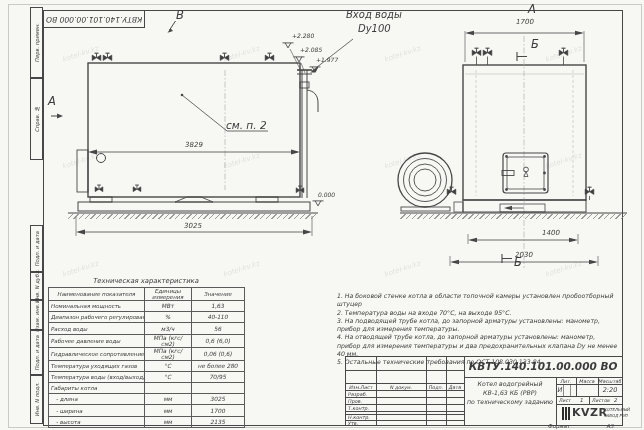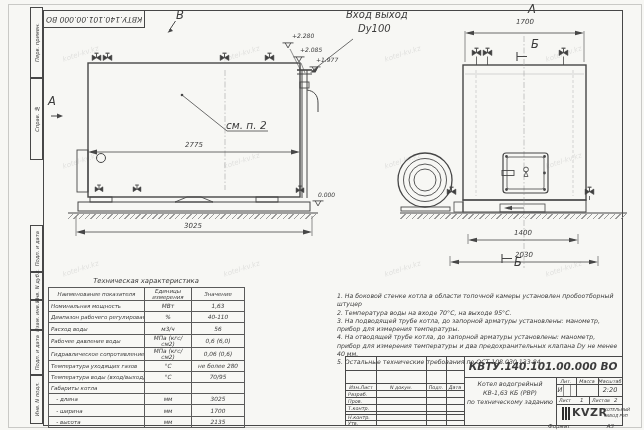--- a/index.html
+++ b/index.html
@@ -165,28 +165,28 @@
   <div class="t" style="left:176px;top:10px;font-size:11.5px">В</div>
   <svg width="12" height="14" viewBox="0 0 12 14" style="left:166px;top:20px">
     <line x1="9.5" y1="1" x2="3.5" y2="10" stroke="#474747" stroke-width="1"></line>
     <polygon points="1.5,12.8 7,11 4.5,8.2" fill="#474747"></polygon>
   </svg>
   <div class="t" style="left:48px;top:96px;font-size:11.5px">А</div>
   <svg width="14" height="8" viewBox="0 0 14 8" style="left:50px;top:112px">
     <line x1="1" y1="4" x2="9" y2="4" stroke="#474747" stroke-width="1"></line>
     <polygon points="13,4 7,1.6 7,6.4" fill="#474747"></polygon>
   </svg>
-  <div class="t" style="left:346px;top:10px;font-size:10px">Вход выход</div>
+  <div class="t" style="left:346px;top:10px;font-size:10px">Вход воды</div>
   <div class="t" style="left:358px;top:24px;font-size:10px">Dy100</div>
   <div class="t" style="left:292px;top:33px;font-size:6px">+2.280</div>
   <div class="t" style="left:300px;top:47px;font-size:6px">+2.085</div>
   <div class="t" style="left:316px;top:57px;font-size:6px">+1.977</div>
   <div class="t" style="left:318px;top:192px;font-size:6px">0.000</div>
   <div class="t" style="left:226px;top:120px;font-size:10.5px">см. п. 2</div>
-  <div class="t c" style="left:134px;top:142px;width:120px;font-size:7px">2775</div>
+  <div class="t c" style="left:134px;top:142px;width:120px;font-size:7px">3829</div>
   <div class="t c" style="left:128px;top:223px;width:130px;font-size:7px">3025</div>
 
   <svg width="232" height="250" viewBox="0 0 232 250" style="left:398px;top:28px">
     <g stroke="#474747" fill="none">
       <rect x="65" y="37" width="123" height="135" stroke-width="1.4"></rect>
       <line x1="78" y1="42" x2="78" y2="168" stroke="#bdbdbd" stroke-width="0.6" stroke-dasharray="3 2"></line>
       <line x1="175" y1="42" x2="175" y2="168" stroke="#bdbdbd" stroke-width="0.6" stroke-dasharray="3 2"></line>
       <line x1="67" y1="46" x2="186" y2="46" stroke="#bdbdbd" stroke-width="0.6"></line>
       <line x1="126" y1="8" x2="126" y2="240" stroke="#b0b0b0" stroke-width="0.7" stroke-dasharray="6 2 1.5 2"></line>
       <line x1="78.5" y1="28.5" x2="78.5" y2="37" stroke-width="0.8"></line>
@@ -256,21 +256,21 @@
     <use href="#valve" x="160" y="19" width="11" height="10"></use>
     <use href="#valve" x="48" y="158" width="11" height="10"></use>
     <use href="#valve" x="186" y="158" width="11" height="10"></use>
   </svg>
   <div class="hatch" style="left:400px;top:214px;width:226px"></div>
 
   <div class="t" style="left:528px;top:4px;font-size:11.5px">А</div>
   <div class="t c" style="left:478px;top:19px;width:94px;font-size:7px">1700</div>
   <div class="t" style="left:531px;top:39px;font-size:11.5px">Б</div>
   <div class="t" style="left:514px;top:257px;font-size:11.5px">Б</div>
-  <div class="t c" style="left:468px;top:230px;width:110px;font-size:7px">1400</div>
+  <div class="t c" style="left:496px;top:230px;width:110px;font-size:7px">1400</div>
   <div class="t c" style="left:450px;top:252px;width:148px;font-size:7px">2030</div>
 
   <div class="ttitle">Техническая характеристика</div>
   <div class="ttable">
     <table>
       <colgroup>
           <col style="width:96px">
           <col style="width:47px">
           <col style="width:53px">
         </colgroup>

